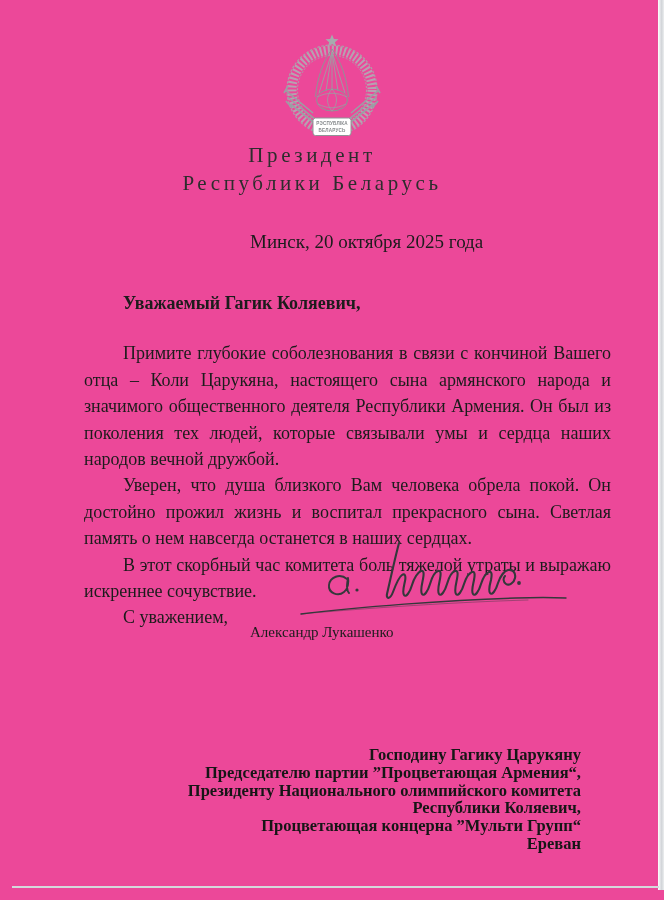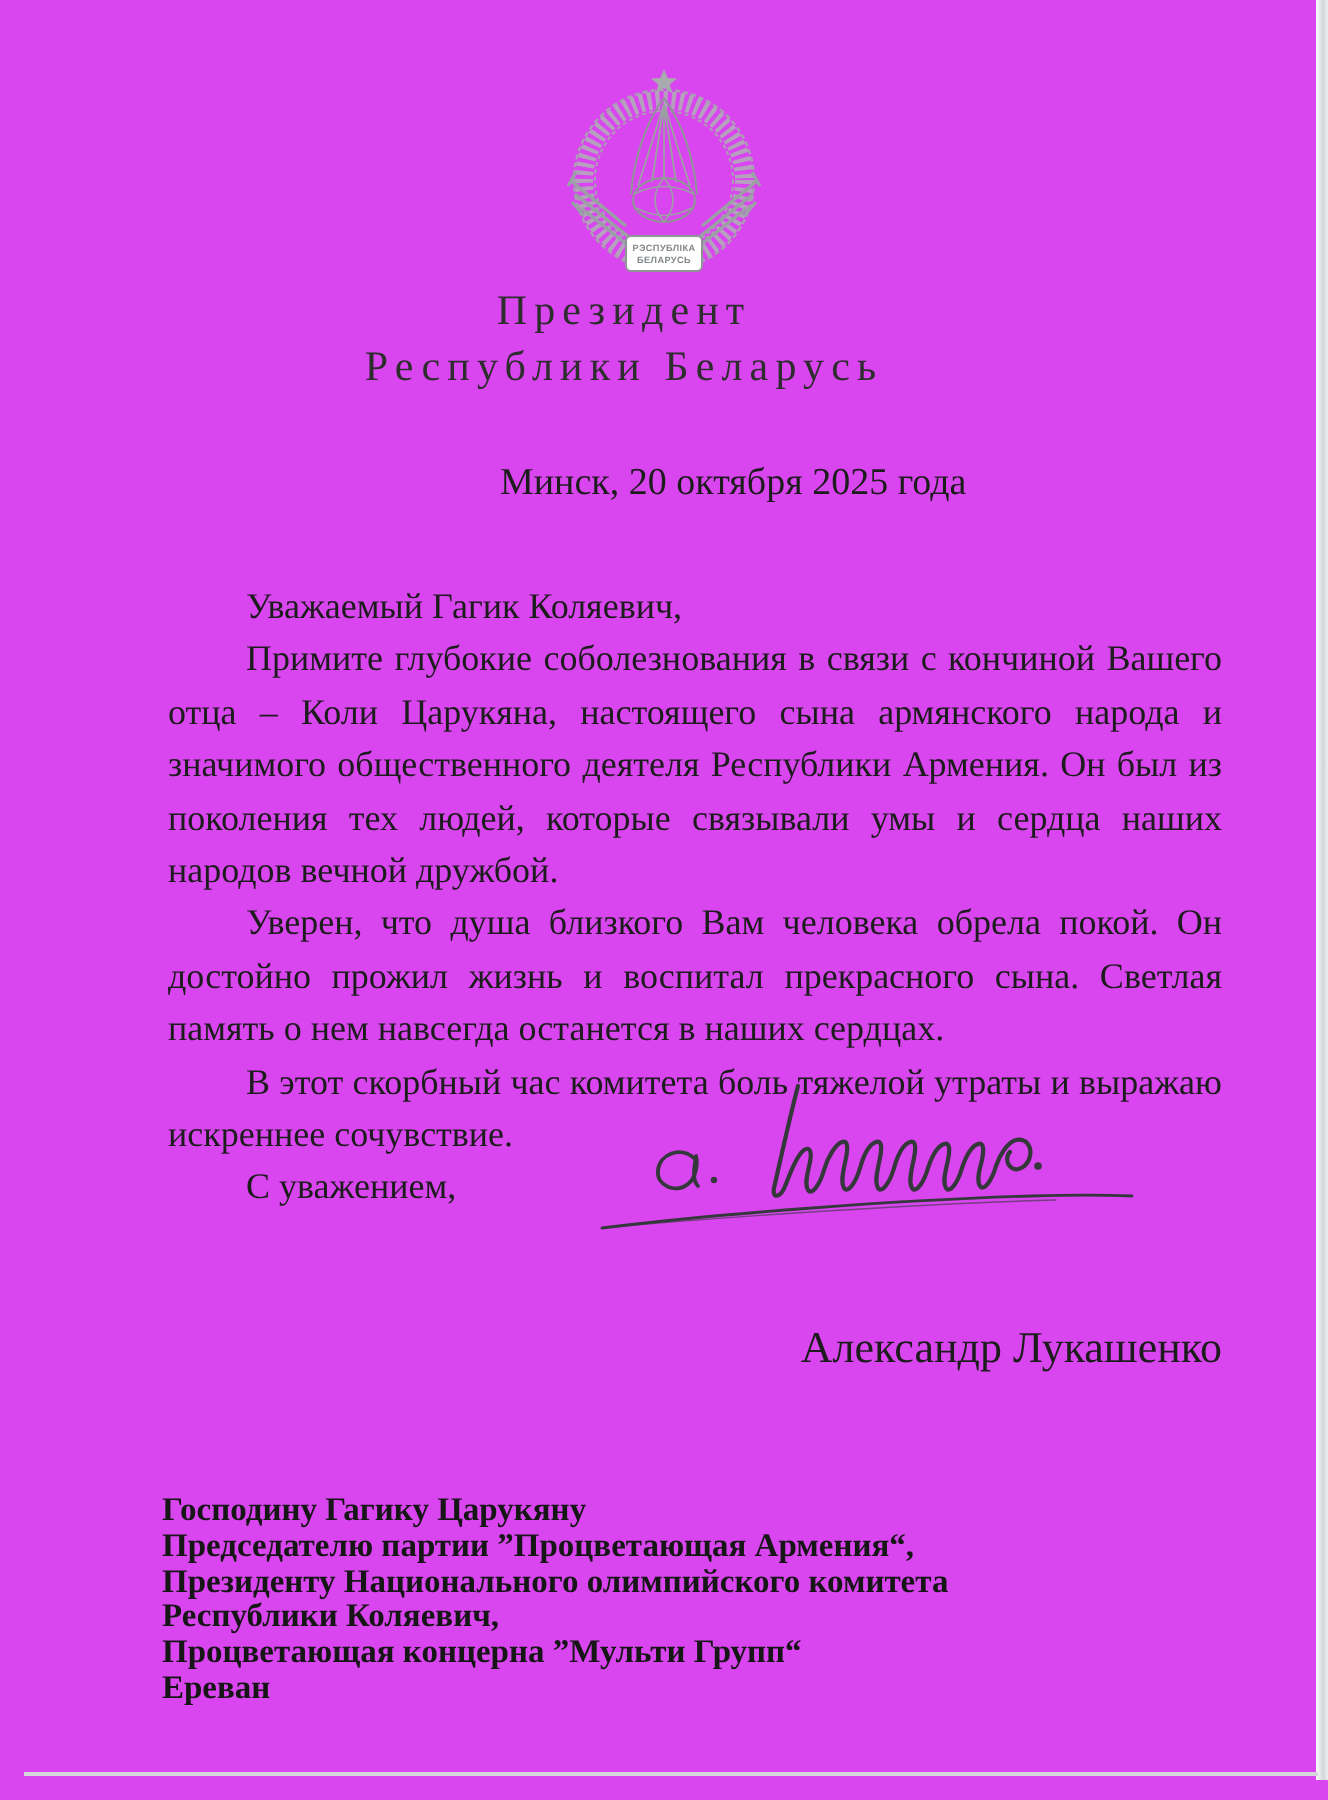--- a/index.html
+++ b/index.html
@@ -4,21 +4,21 @@
 <style>
   html,body{margin:0;padding:0;}
   body{
     width:664px;height:900px;
     background:#ffffff;
     font-family:"Liberation Serif","DejaVu Serif",serif;
     color:#1c1c1c;
     position:relative;
     overflow:hidden;
   }
-  .page{position:absolute;inset:0;background:#d946ef;padding-left:28px;}
+  .page{position:absolute;inset:0;background:#ec4899;padding-left:28px;}
   
   .scan-edge-right{
     position:absolute;top:0;right:0;width:6px;height:890px;
     background:linear-gradient(to right,#ffffff 0%,#e3e5e8 35%,#d2d5d9 60%,#eceeef 100%);
   }
   .scan-edge-bottom{
     position:absolute;left:12px;right:5px;top:886px;height:2px;
     background:#d5d8db;
   }
   
@@ -34,32 +34,32 @@
     position:absolute;left:250px;top:231px;width:361px;
     text-align:left;font-size:19px;color:#1c1c1c;
   }
   
   .letter-body{
     position:absolute;left:84px;top:290px;width:527px;
     font-size:18px;line-height:26.4px;
     text-align:justify;
   }
   .letter-body p{margin:0;text-indent:39px;}
-  .letter-body p.salutation{margin-bottom:0;text-align:left;}
+  .letter-body p.salutation{margin-bottom:24px;text-align:left;font-weight:bold;}
   .signature-svg{position:absolute;left:288px;top:534px;width:285px;height:85px;}
   .signer-name{
-    position:absolute;left:250px;top:661px;width:361px;
-    text-align:right;font-size:22px;color:#1c1c1c;
+    position:absolute;left:250px;top:624px;width:361px;
+    text-align:left;font-size:15px;color:#1c1c1c;
   }
   .recipient{
     position:absolute;left:81px;top:746px;width:500px;
     font-size:16.5px;line-height:17.8px;font-weight:bold;
     color:#161616;text-align:left;
   }
-  .recipient div{white-space:nowrap;}
+  .recipient div{white-space:nowrap;text-align:right;}
 </style>
 </head>
 <body>
 
 <div class="page">
 
   <svg class="emblem" viewBox="0 0 120 104" xmlns="http://www.w3.org/2000/svg">
     <g stroke="#9aa0a4" fill="none" stroke-width="1">
 
       <path d="M60,1.5 L61.9,6 L66.5,6.3 L62.9,9.2 L64.1,13.6 L60,11 L55.9,13.6 L57.1,9.2 L53.5,6.3 L58.1,6 Z" fill="#a7abae" stroke="none"></path>

